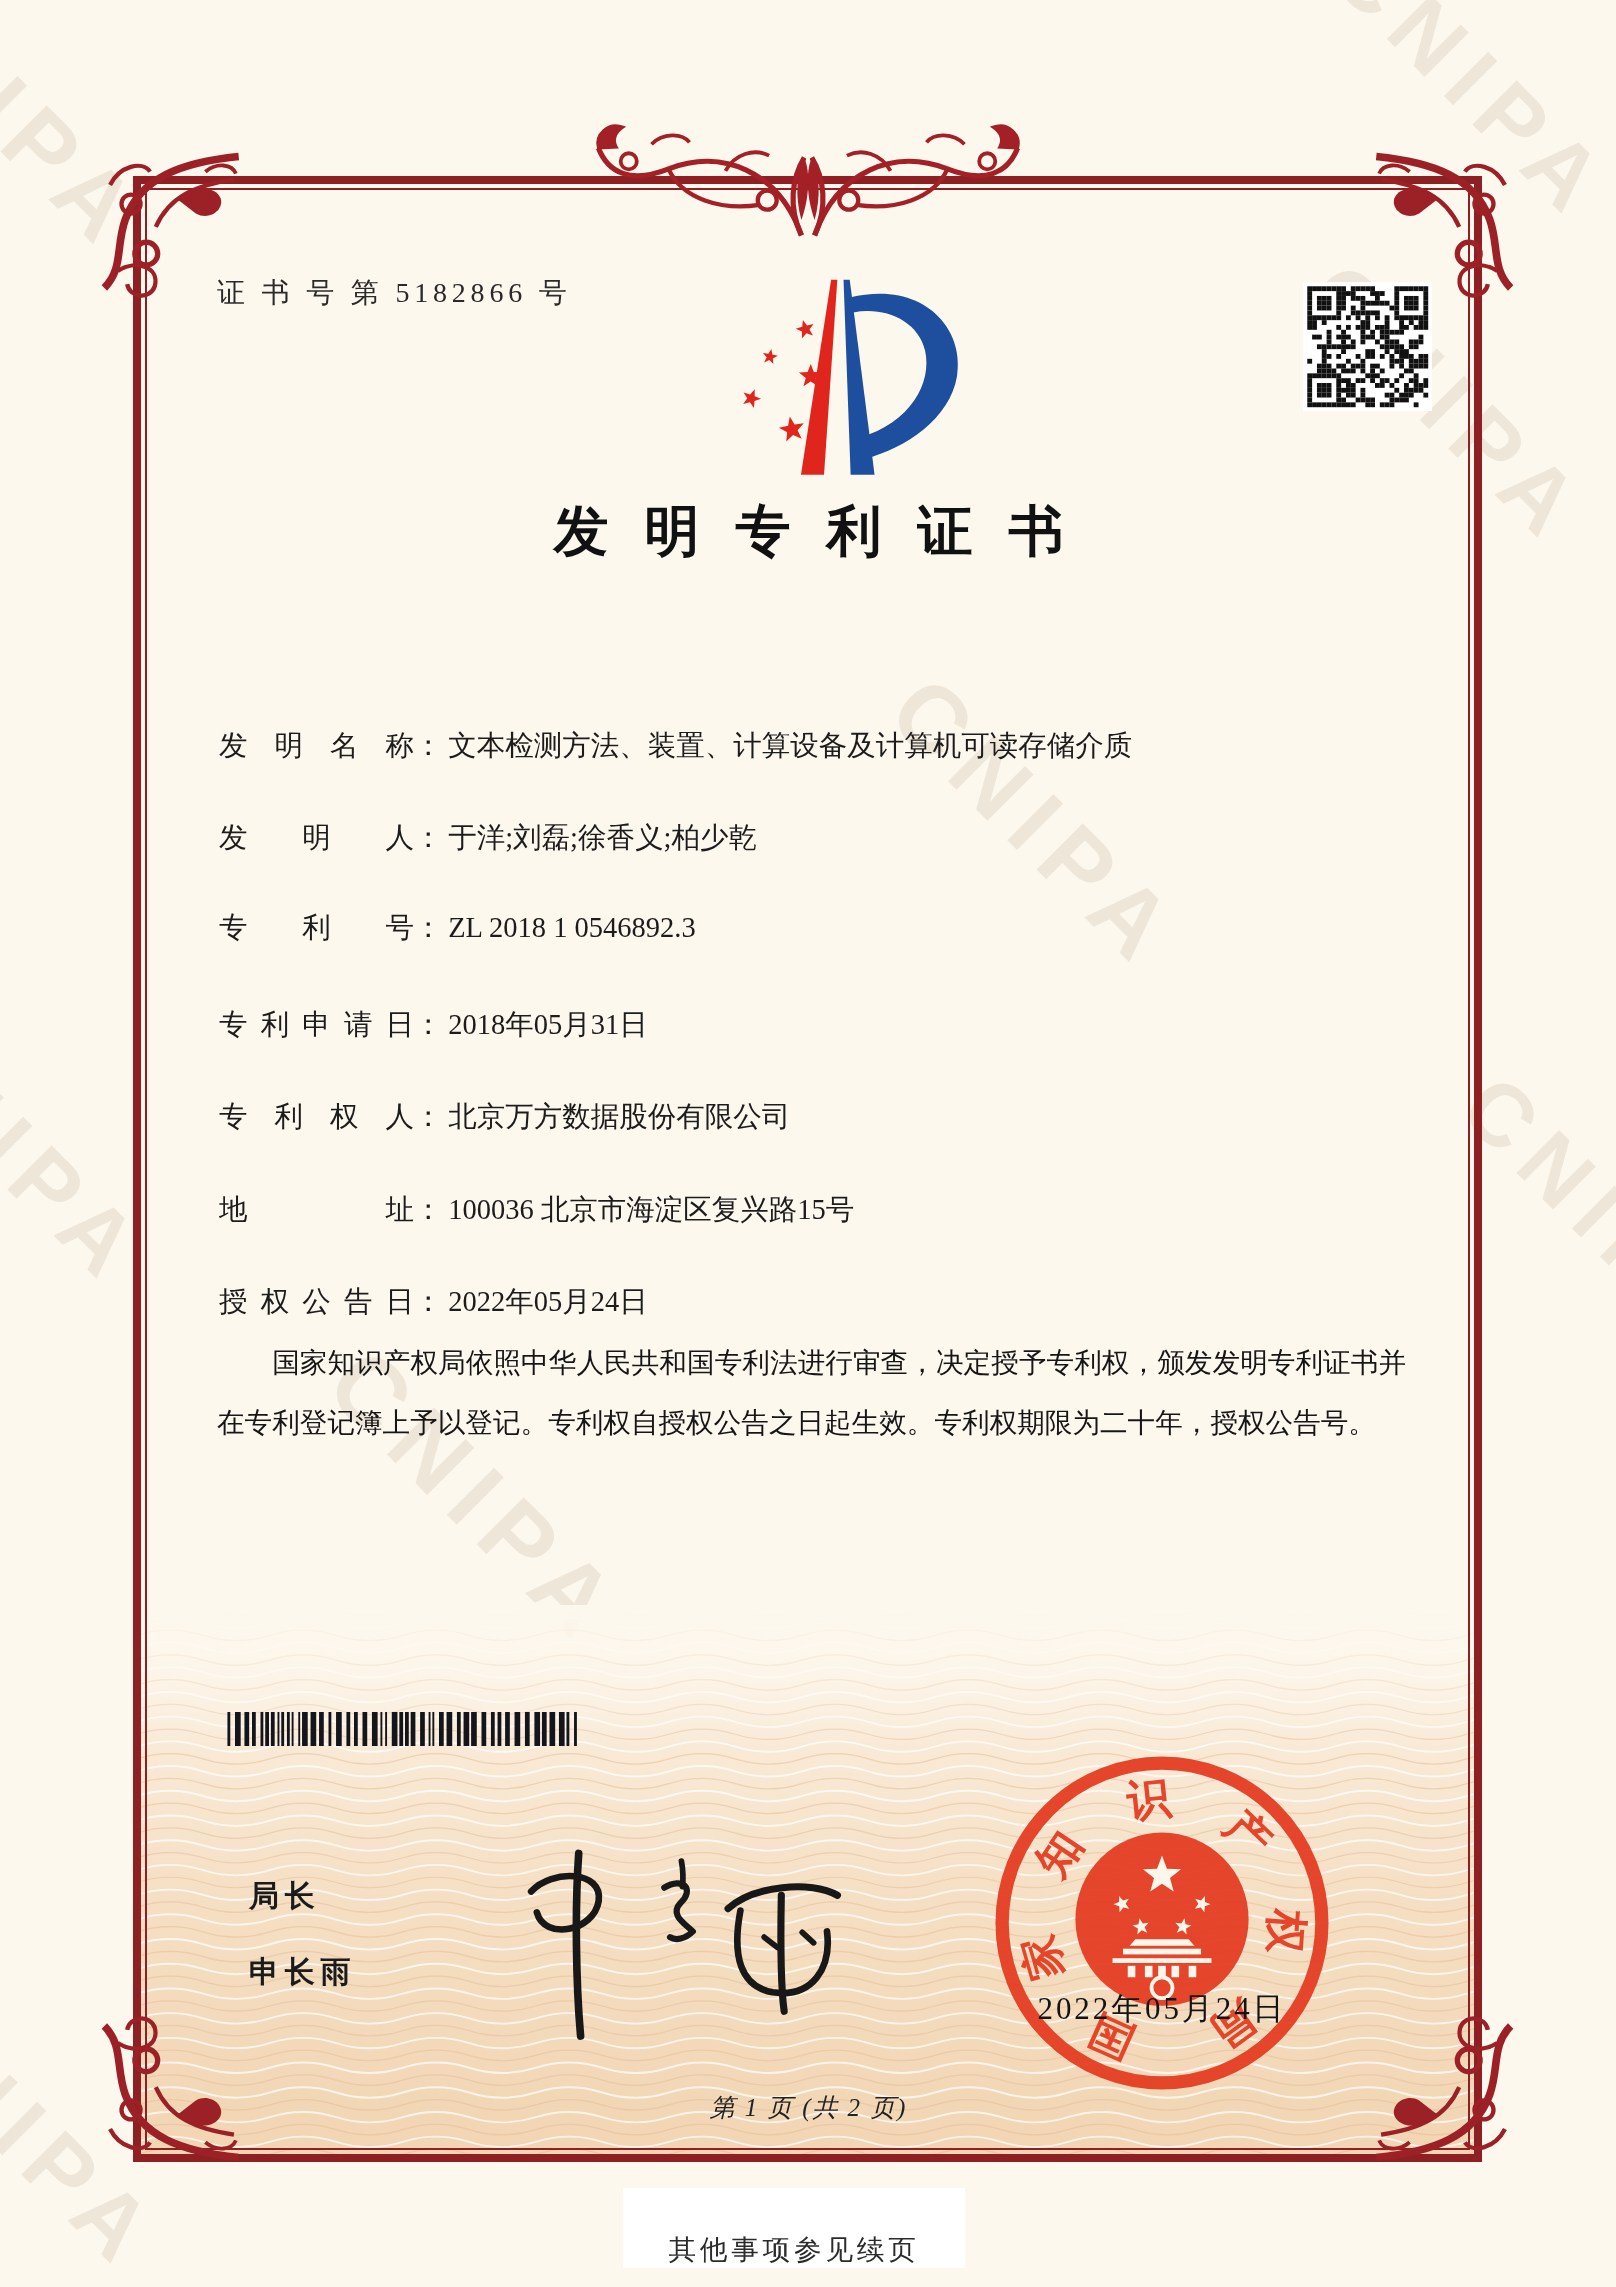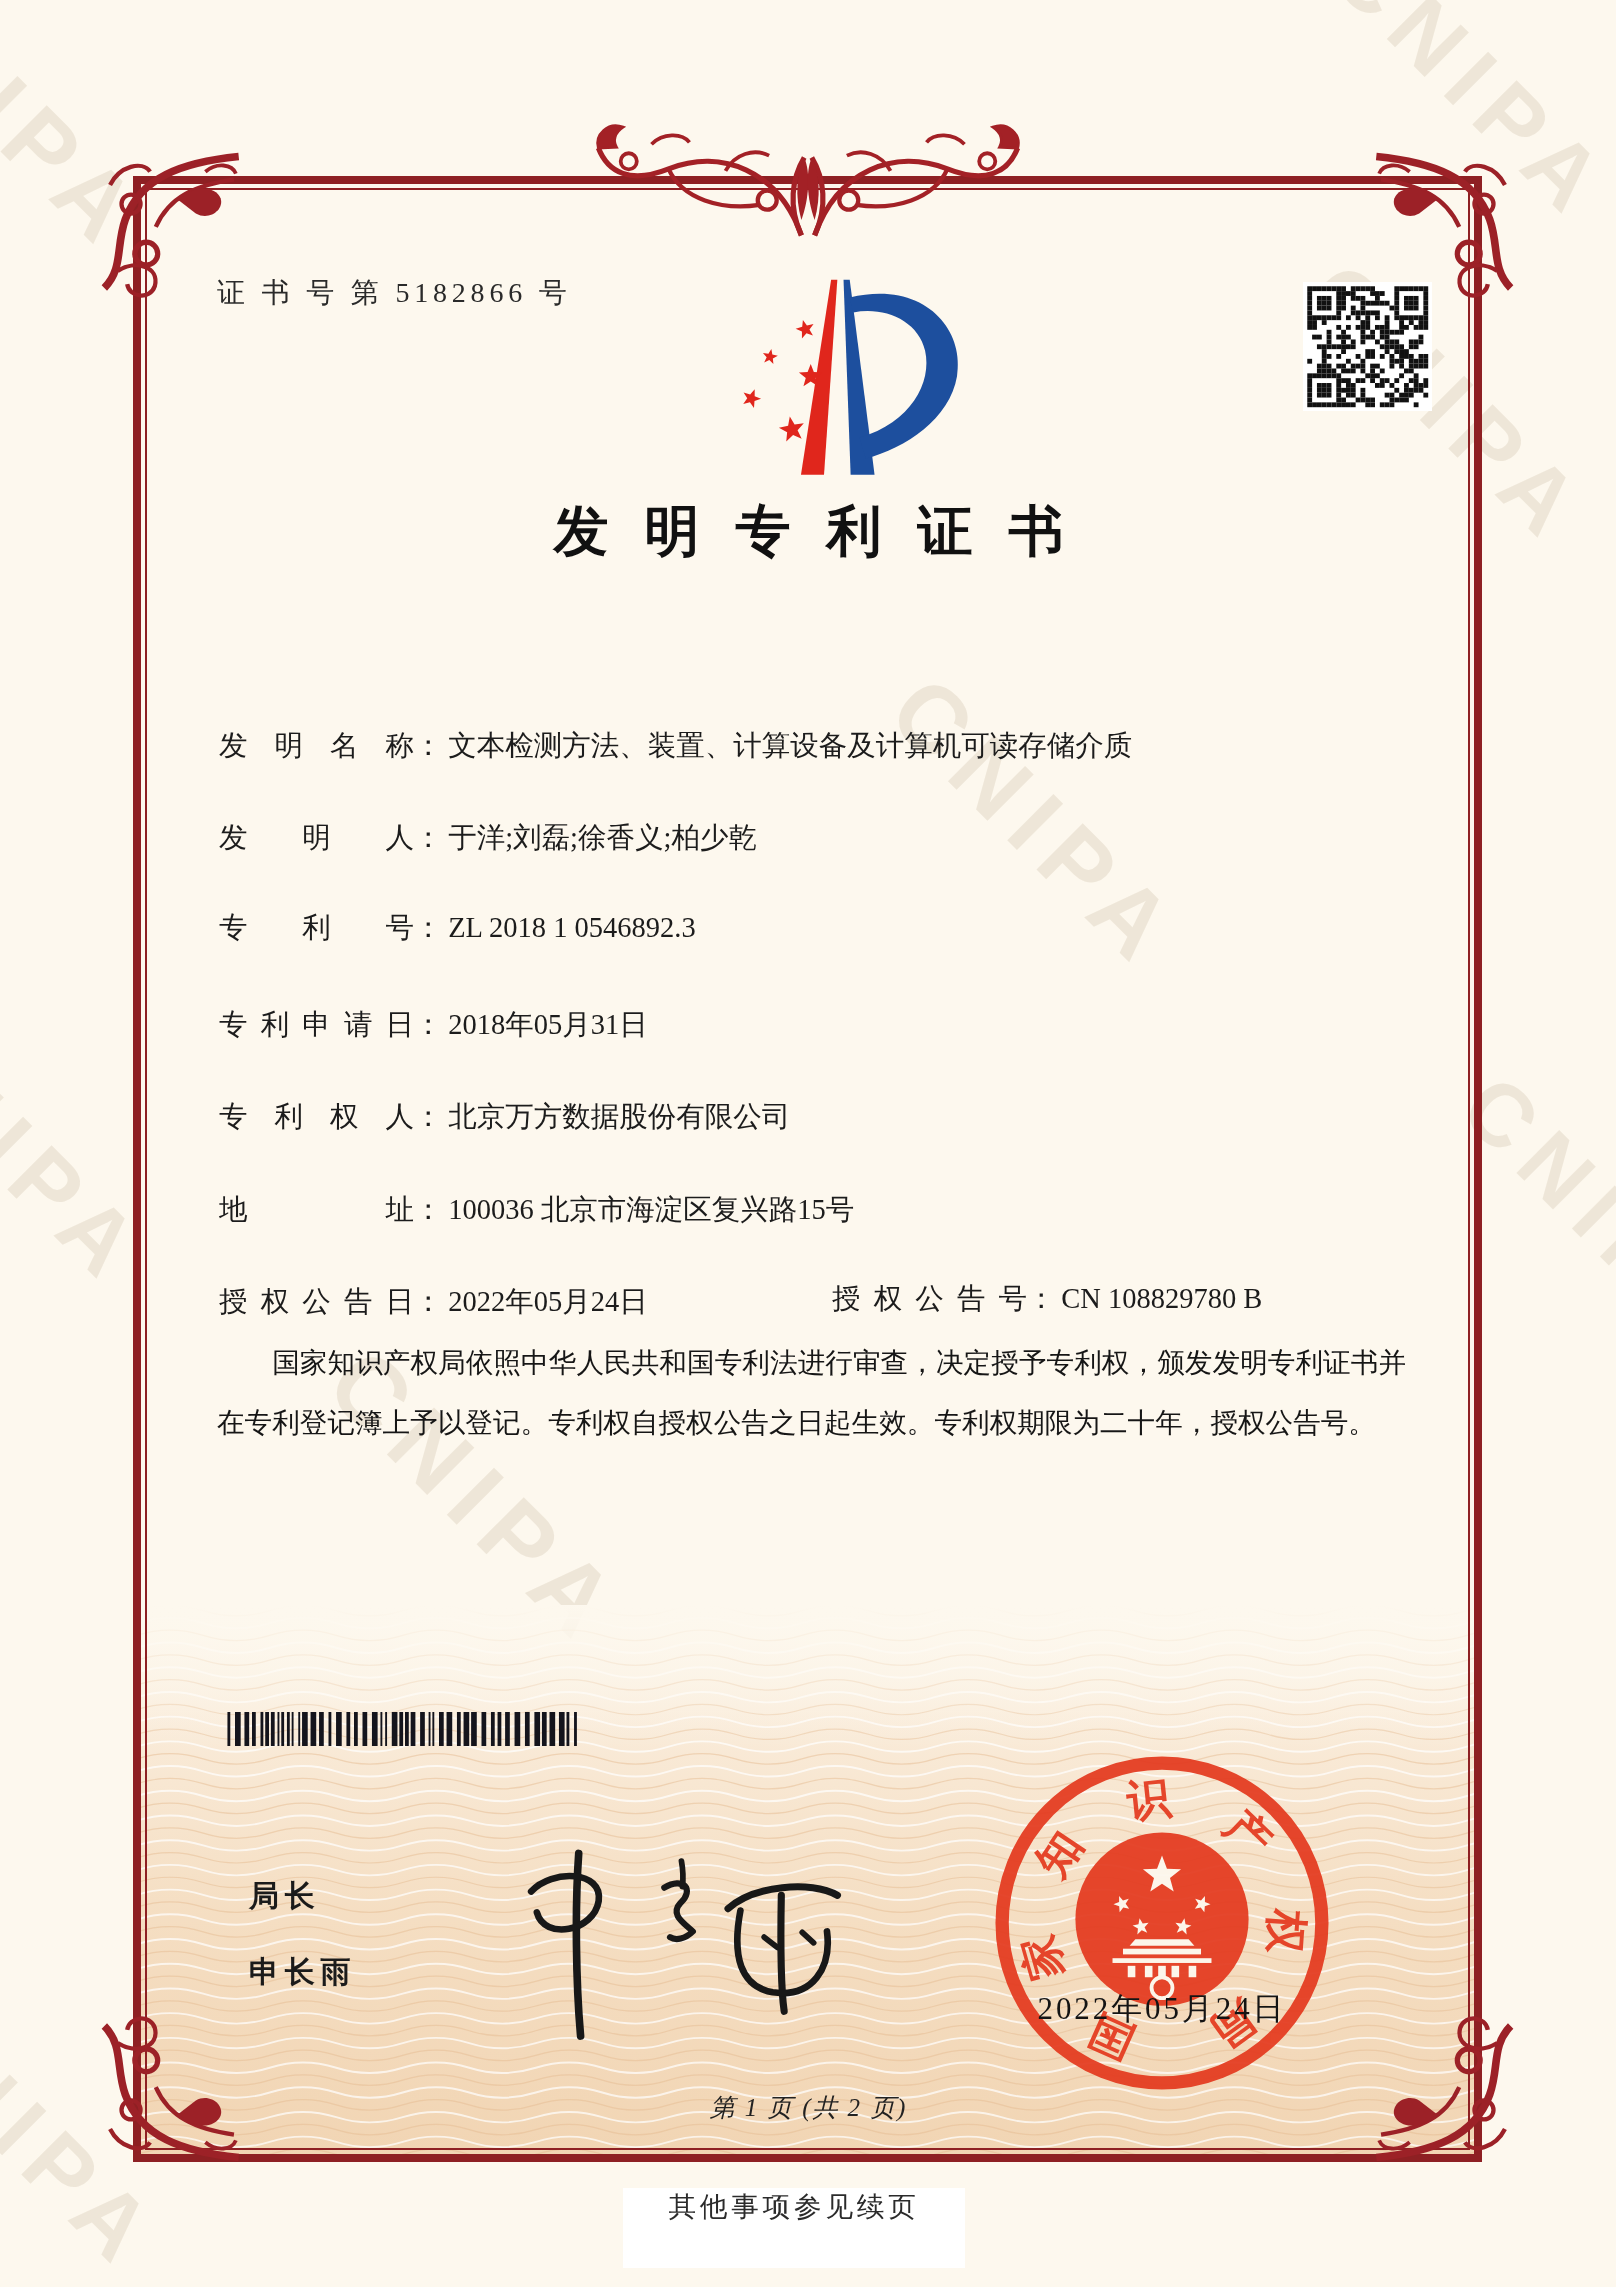--- a/index.html
+++ b/index.html
@@ -84,21 +84,21 @@
   .seal-date{
     position:absolute; left:0; top:242px; width:100%; text-align:center;
     font-size:31px; letter-spacing:2.9px; color:#141414; z-index:6;
   }
   .page-num{
     position:absolute; left:0; top:2091px; width:100%; text-align:center;
     font-size:25px; letter-spacing:1.9px; color:#222; z-index:4;font-style:italic;
   }
   .footer-note-box{
     position:absolute; left:623px; top:2188px; width:342px; height:80px;
-    background:#ffffff; z-index:4; display:flex; align-items:flex-start; justify-content:center;
+    background:#ffffff; z-index:4; display:flex; align-items:flex-end; justify-content:center;
   }
   .footer-note{font-size:27.6px; letter-spacing:3.8px; color:#2b2b2b;}
 </style>
 </head>
 <body>
 
 <div class="page">
 
   <div class="wm wm-a">CNIPA</div>
   <div class="wm wm-b">CNIPA</div>
@@ -576,23 +576,20 @@
     <div class="frow" style="top:371px;">
       <span class="flabel">专利权人</span><span class="fcolon">：</span><span class="fvalue">北京万方数据股份有限公司</span>
     </div>
     <div class="frow" style="top:464px;">
       <span class="flabel">地址</span><span class="fcolon">：</span><span class="fvalue">100036 北京市海淀区复兴路15号</span>
     </div>
     <div class="frow" style="top:556px; width:1189px;">
       <span>
         <span class="flabel">授权公告日</span><span class="fcolon">：</span><span class="fvalue">2022年05月24日</span>
       </span>
-      <span class="fpair2">
-        <span class="flabel">授权公告号</span><span class="fcolon">：</span><span class="fvalue">CN 108829780 B</span>
-      </span>
     </div>
   </div>
 
   <div class="body-text">
     <p>国家知识产权局依照中华人民共和国专利法进行审查，决定授予专利权，颁发发明专利证书并在专利登记簿上予以登记。专利权自授权公告之日起生效。专利权期限为二十年，授权公告号。</p>
   </div>
 
   <div class="barcode">
     <svg id="barcode-svg" width="358" height="34" xmlns="http://www.w3.org/2000/svg" viewBox="0 0 376 36">
         <rect x="0" y="0" width="3" height="36" fill="#14141c"></rect>

